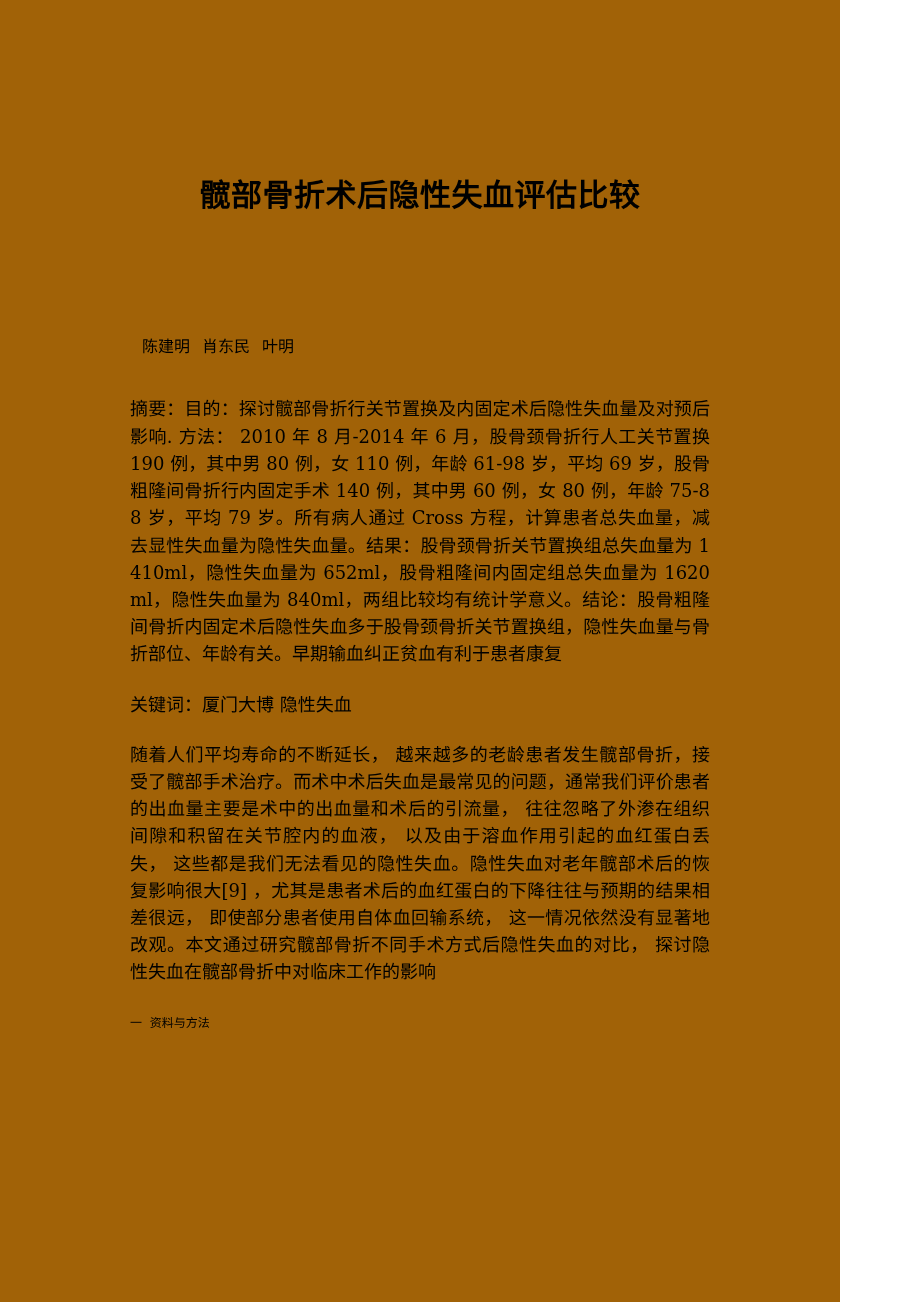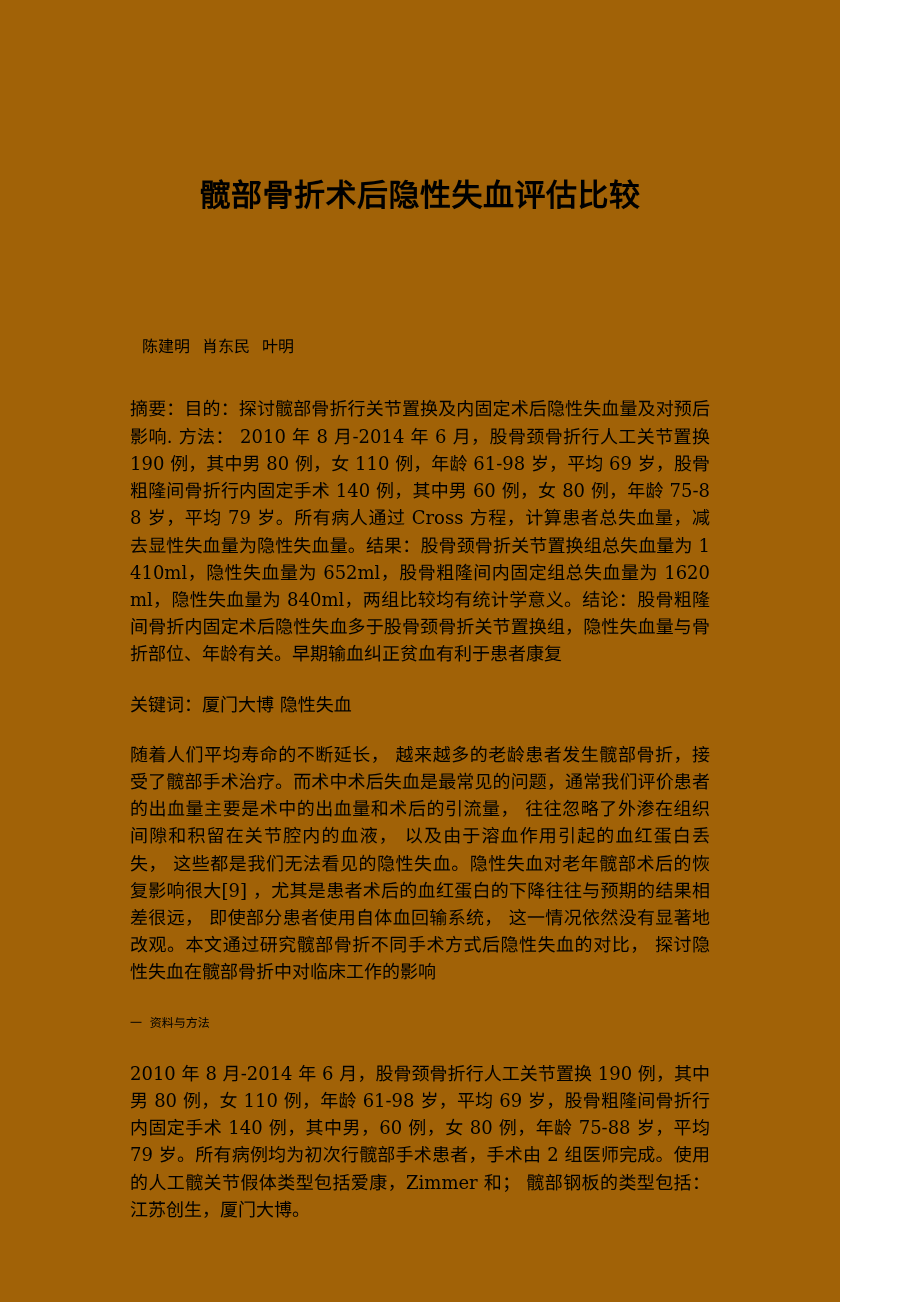--- a/index.html
+++ b/index.html
@@ -71,16 +71,15 @@
 
   <p class="para">摘要：目的：探讨髋部骨折行关节置换及内固定术后隐性失血量及对预后影响. 方法： 2010 年 8 月-2014 年 6 月，股骨颈骨折行人工关节置换 190 例，其中男 80 例，女 110 例，年龄 61-98 岁，平均 69 岁，股骨粗隆间骨折行内固定手术 140 例，其中男 60 例，女 80 例，年龄 75-88 岁，平均 79 岁。所有病人通过 Cross 方程，计算患者总失血量，减去显性失血量为隐性失血量。结果：股骨颈骨折关节置换组总失血量为 1410ml，隐性失血量为 652ml，股骨粗隆间内固定组总失血量为 1620ml，隐性失血量为 840ml，两组比较均有统计学意义。结论：股骨粗隆间骨折内固定术后隐性失血多于股骨颈骨折关节置换组，隐性失血量与骨折部位、年龄有关。早期输血纠正贫血有利于患者康复</p>
 
   <p class="para">关键词：厦门大博 隐性失血</p>
 
   <p class="para">随着人们平均寿命的不断延长， 越来越多的老龄患者发生髋部骨折，接受了髋部手术治疗。而术中术后失血是最常见的问题，通常我们评价患者的出血量主要是术中的出血量和术后的引流量， 往往忽略了外渗在组织间隙和积留在关节腔内的血液， 以及由于溶血作用引起的血红蛋白丢失， 这些都是我们无法看见的隐性失血。隐性失血对老年髋部术后的恢复影响很大[9] ，尤其是患者术后的血红蛋白的下降往往与预期的结果相差很远， 即使部分患者使用自体血回输系统， 这一情况依然没有显著地改观。本文通过研究髋部骨折不同手术方式后隐性失血的对比， 探讨隐性失血在髋部骨折中对临床工作的影响</p>
 
   <p class="heading">一  资料与方法</p>
 
 
-  <p class="para">2010 年 8 月-2014 年 6 月，股骨颈骨折行人工关节置换 190 例，其中男 80 例，女 110 例，年龄 61-98 岁，平均 69 岁，股骨粗隆间骨折行内固定手术 140 例，其中男，60 例，女 80 例，年龄 75-88 岁，平均 79 岁。所有病例均为初次行髋部手术患者，手术由 2 组医师完成。使用的人工髋关节假体类型包括爱康，Zimmer 和； 髋部钢板的类型包括：江苏创生，厦门大博。</p>
 
 
 </div>
 
 </body></html>

